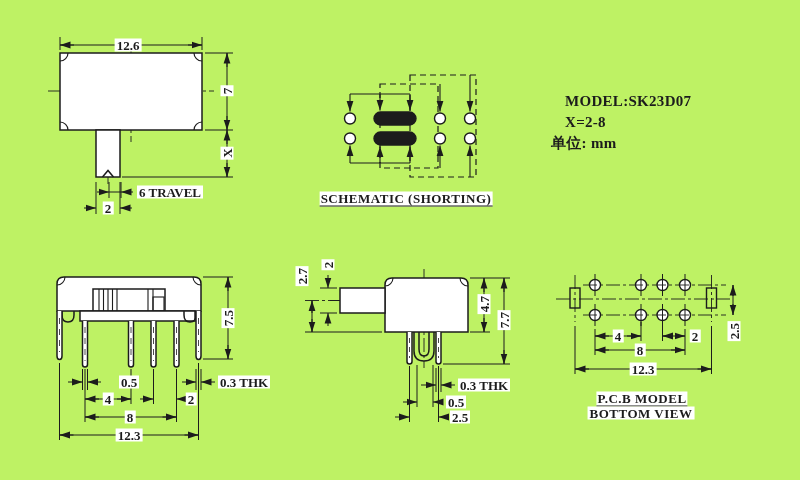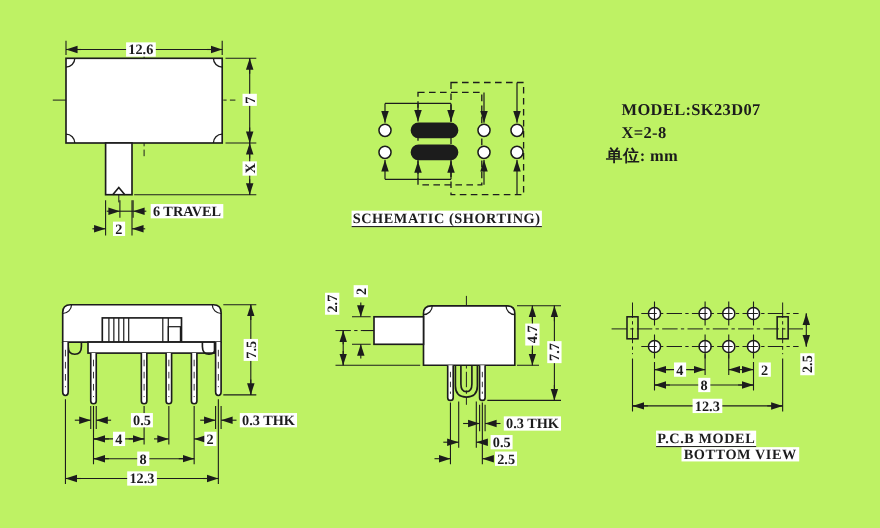--- a/index.html
+++ b/index.html
@@ -5,21 +5,21 @@
   html,body{margin:0;padding:0;background:#fff;}
   #sheet{position:relative;width:800px;height:480px;background:#bef264;overflow:hidden;
          font-family:"Liberation Serif", serif;color:#1c1c1c;}
   #art{position:absolute;left:0;top:0;}
   .lbl{position:absolute;font-weight:bold;font-size:13px;white-space:nowrap;
        transform:translate(-50%,-50%);background:#fff;padding:0 2px;line-height:1;}
   .lbl-left{position:absolute;font-weight:bold;font-size:13px;white-space:nowrap;
        transform:translate(0,-50%);background:#fff;padding:0 2px;line-height:1;}
   .rot{transform:translate(-50%,-50%) rotate(-90deg);}
   .title{font-size:13px;letter-spacing:.5px;border-bottom:1.6px solid #1c1c1c;padding:0 1px 1px 1px;}
-  .title2{font-size:13px;letter-spacing:.5px;margin-left:32px;}
+  .title2{font-size:13px;letter-spacing:.5px;}
   .info{position:absolute;font-weight:bold;font-size:15px;white-space:nowrap;
         transform:translate(0,-50%);letter-spacing:.3px;line-height:1;}
 </style>
 </head>
 <body>
 
 <div id="sheet">
 
 <svg id="art" width="800" height="480" viewBox="0 0 800 480">
   <defs>

